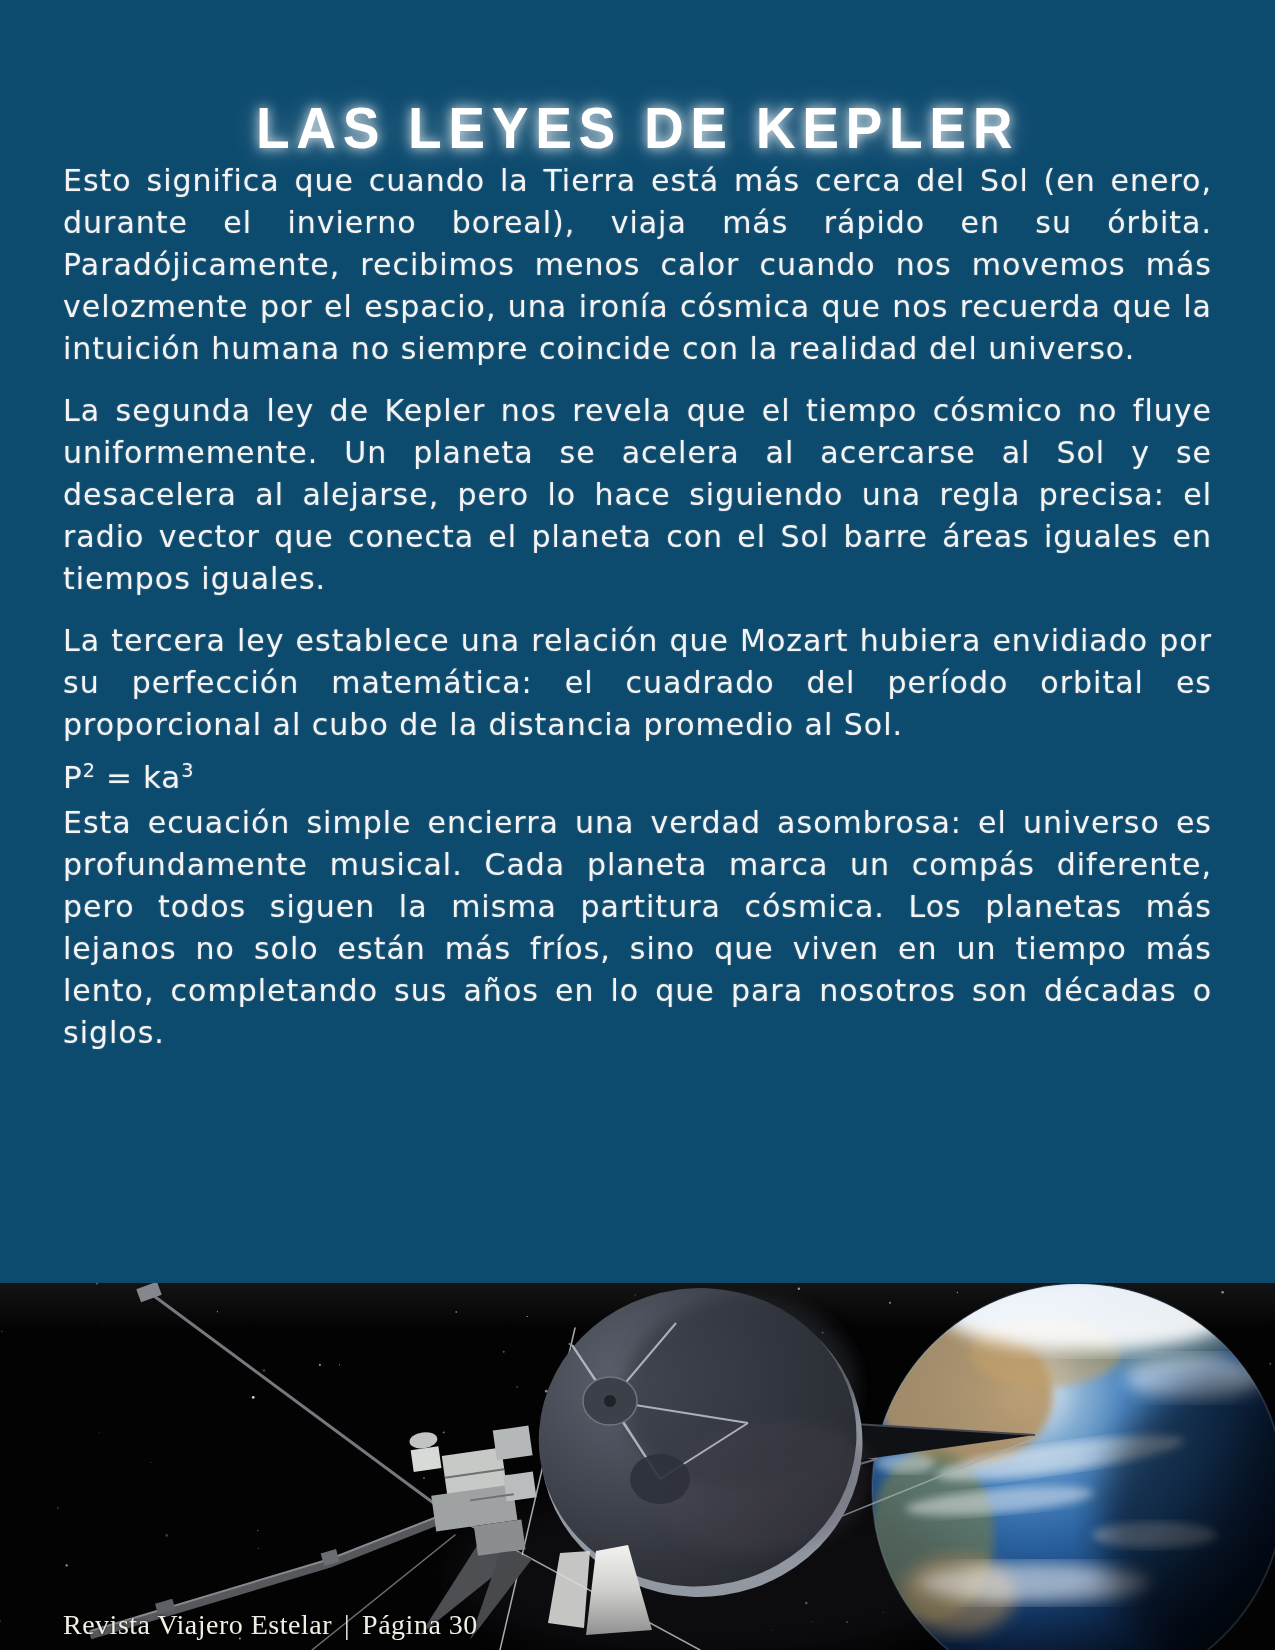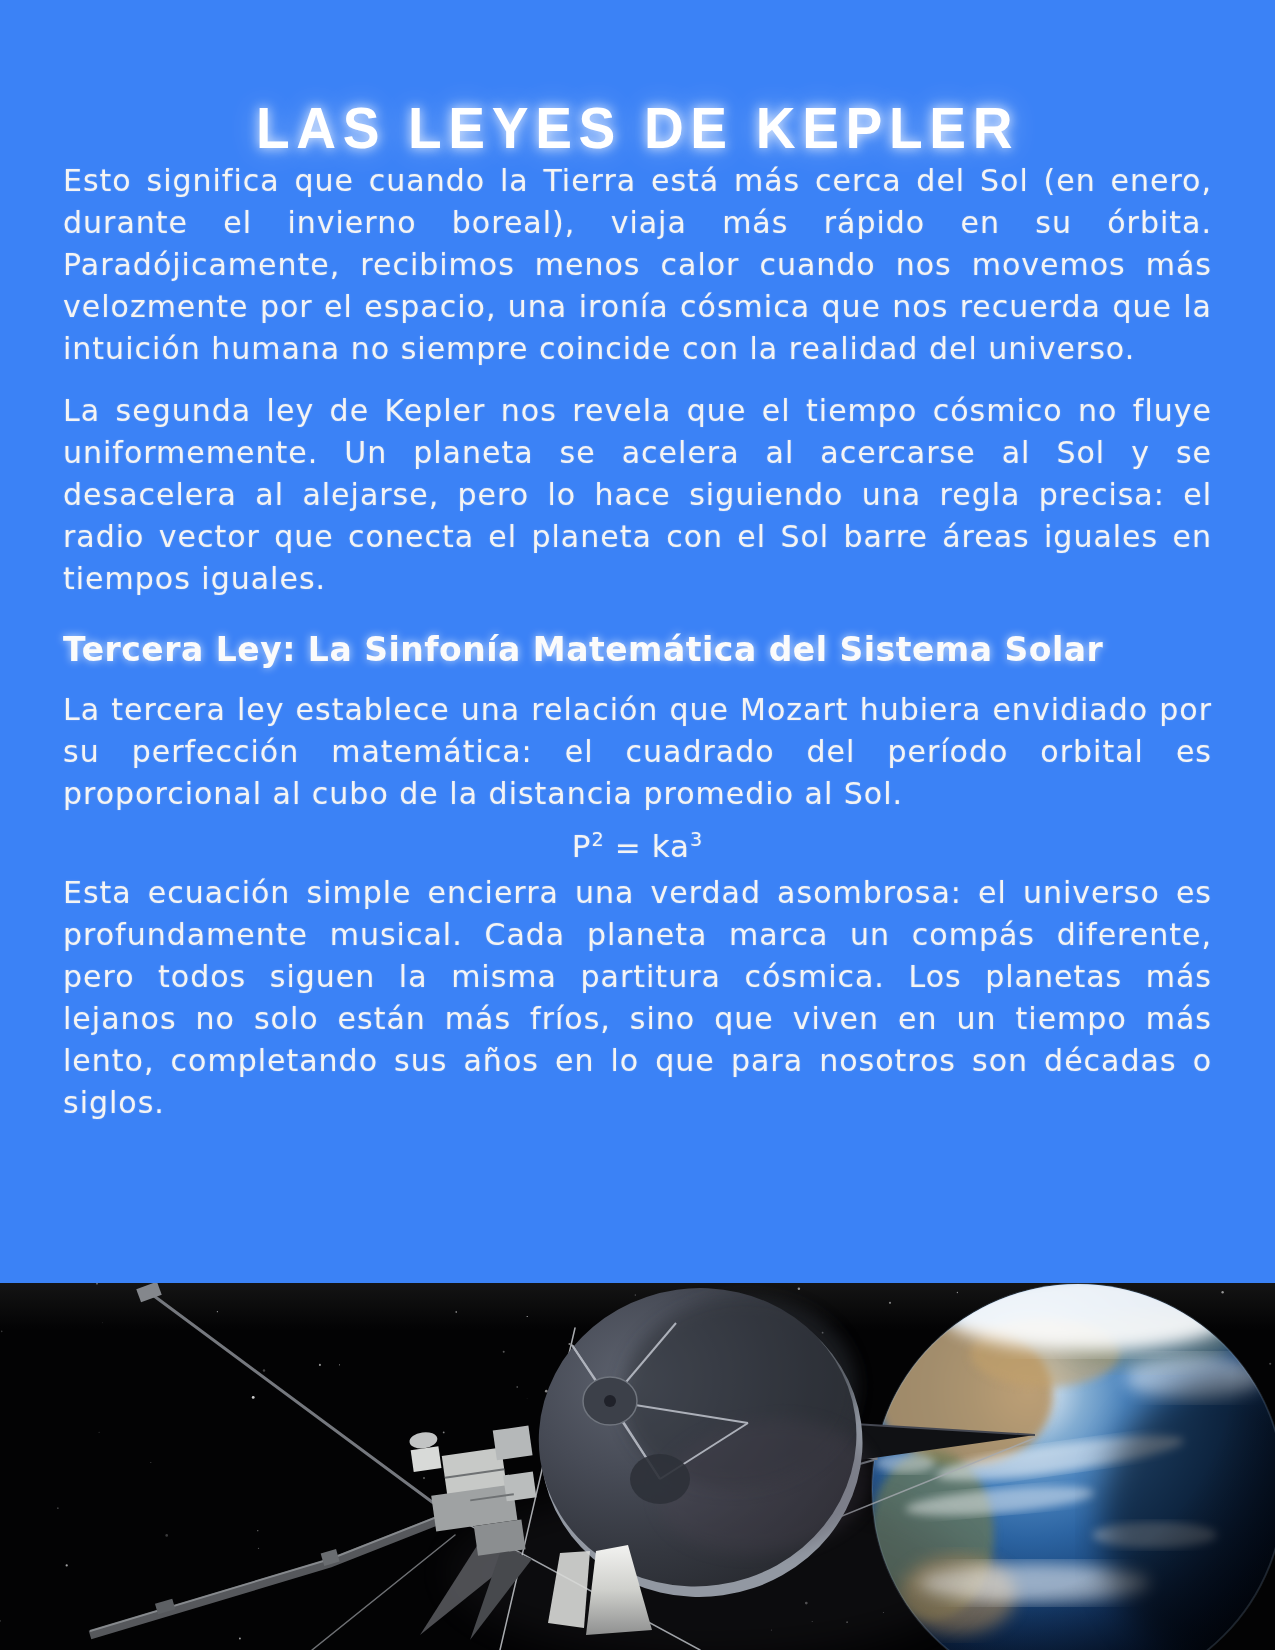--- a/index.html
+++ b/index.html
@@ -1,39 +1,39 @@
 <!DOCTYPE html>
 <html lang="es"><head>
 <meta charset="utf-8">
 <style>
   html,body{margin:0;padding:0;background:#1a1a1c;}
   body{width:1275px;height:1650px;overflow:hidden;
        font-family:"DejaVu Sans","Liberation Sans",sans-serif;}
-  .page{position:relative;width:1275px;height:1650px;background:#3b82f6;overflow:hidden;}
+  .page{position:relative;width:1275px;height:1650px;background:#0c4a6e;overflow:hidden;}
   .content{position:absolute;top:0;left:0;width:1275px;padding:0 63px;box-sizing:border-box;}
   h1.title{
     margin:96px 0 0;text-align:center;color:#ffffff;
     font-family:"Liberation Sans","DejaVu Sans",sans-serif;
     font-weight:700;font-size:58px;letter-spacing:7px;line-height:1.1;
     transform:scaleX(.95);transform-origin:center;
     text-shadow:0 0 12px rgba(255,255,255,.85),0 0 30px rgba(255,255,255,.45);
     white-space:nowrap;
   }
   h2.subhead{
     margin:50px 0 0;color:#fbfbfb;font-size:33px;font-weight:400;line-height:1.2;
     letter-spacing:.5px;text-shadow:0 0 9px rgba(255,255,255,.7);
   }
   h2.subhead.bold{font-weight:700;margin-top:30px;}
   p.body{
     margin:0;color:#f4f4f4;font-size:30px;line-height:42px;letter-spacing:1px;
     text-align:justify;text-shadow:0 0 2px rgba(255,255,255,.3);
   }
   p.body.first{margin-top:20px;}
   .formula{
-    margin:4px 0;text-align:center;color:#f4f4f4;font-size:31px;line-height:42px;
+    margin:4px 0;text-align:left;color:#f4f4f4;font-size:31px;line-height:42px;
     letter-spacing:1px;text-shadow:0 0 2px rgba(255,255,255,.3);
   }
   .formula sup{font-size:.62em;}
   .formula .rel{margin:0 10px;}
   figure.hero{position:absolute;left:0;bottom:0;margin:0;width:1275px;height:367px;}
   figure.hero svg{display:block;width:1275px;height:367px;}
   .page-footer{
     position:absolute;left:63px;bottom:9px;color:#f2eee4;
     font-family:"Liberation Serif","DejaVu Serif",serif;font-size:28px;letter-spacing:.5px;
     text-shadow:0 0 3px rgba(0,0,0,.8);
@@ -47,21 +47,20 @@
 
   <div class="content">
     <h1 class="title">LAS LEYES DE KEPLER</h1>
 
     <section>
       <p class="body">Esto significa que cuando la Tierra está más cerca del Sol (en enero, durante el invierno boreal), viaja más rápido en su órbita. Paradójicamente, recibimos menos calor cuando nos movemos más velozmente por el espacio, una ironía cósmica que nos recuerda que la intuición humana no siempre coincide con la realidad del universo.</p>
       <p class="body first">La segunda ley de Kepler nos revela que el tiempo cósmico no fluye uniformemente. Un planeta se acelera al acercarse al Sol y se desacelera al alejarse, pero lo hace siguiendo una regla precisa: el radio vector que conecta el planeta con el Sol barre áreas iguales en tiempos iguales.</p>
     </section>
 
     <section>
-      <h2 class="subhead bold">Tercera Ley: La Sinfonía Matemática del Sistema Solar</h2>
       <p class="body first">La tercera ley establece una relación que Mozart hubiera envidiado por su perfección matemática: el cuadrado del período orbital es proporcional al cubo de la distancia promedio al Sol.</p>
       <div class="formula"><span>P</span><sup>2</sup><span class="rel">=</span><span>ka</span><sup>3</sup></div>
       <p class="body">Esta ecuación simple encierra una verdad asombrosa: el universo es profundamente musical. Cada planeta marca un compás diferente, pero todos siguen la misma partitura cósmica. Los planetas más lejanos no solo están más fríos, sino que viven en un tiempo más lento, completando sus años en lo que para nosotros son décadas o siglos.</p>
     </section>
   </div>
 
   <figure class="hero">
     <svg viewBox="0 0 1275 367" xmlns="http://www.w3.org/2000/svg">
       <defs>
         <radialGradient id="gOcean" cx="38%" cy="26%" r="85%">
@@ -295,15 +294,18 @@
           <line x1="610" y1="118" x2="660" y2="196"></line>
           <line x1="572" y1="62" x2="660" y2="196"></line>
           <line x1="748" y1="140" x2="660" y2="196"></line>
         </g>
         <ellipse cx="610" cy="118" rx="27" ry="24" fill="#3c4049" stroke="#70757e" stroke-width="1.5"></ellipse>
         <circle cx="610" cy="118" r="6" fill="#20222a"></circle>
         <ellipse cx="660" cy="196" rx="30" ry="25" fill="#2e3138" opacity=".9"></ellipse>
       </g>
     </svg>
 
+    <figcaption class="page-footer">
+      <span>Revista Viajero Estelar</span><span class="sep">|</span><span>Página 30</span>
+    </figcaption>
   </figure>
 
 </div>
 
 </body></html>

